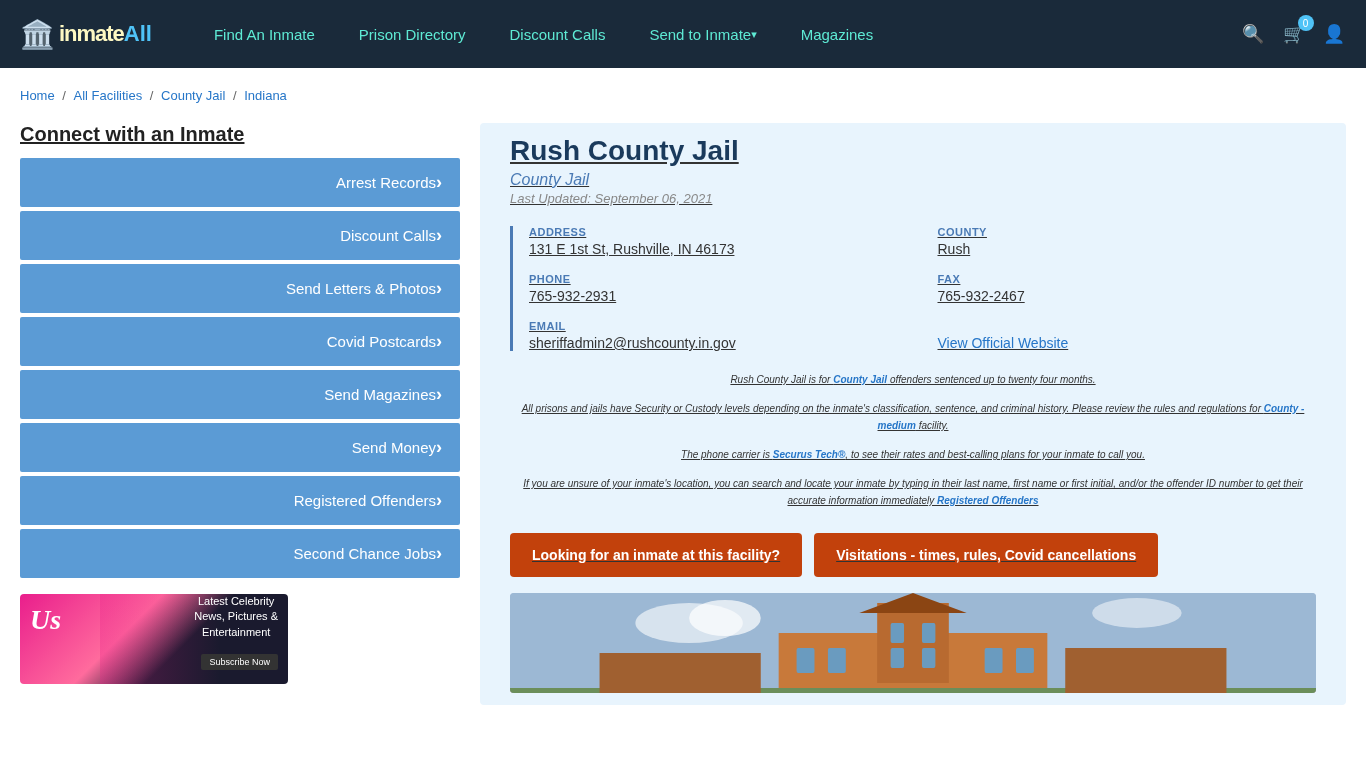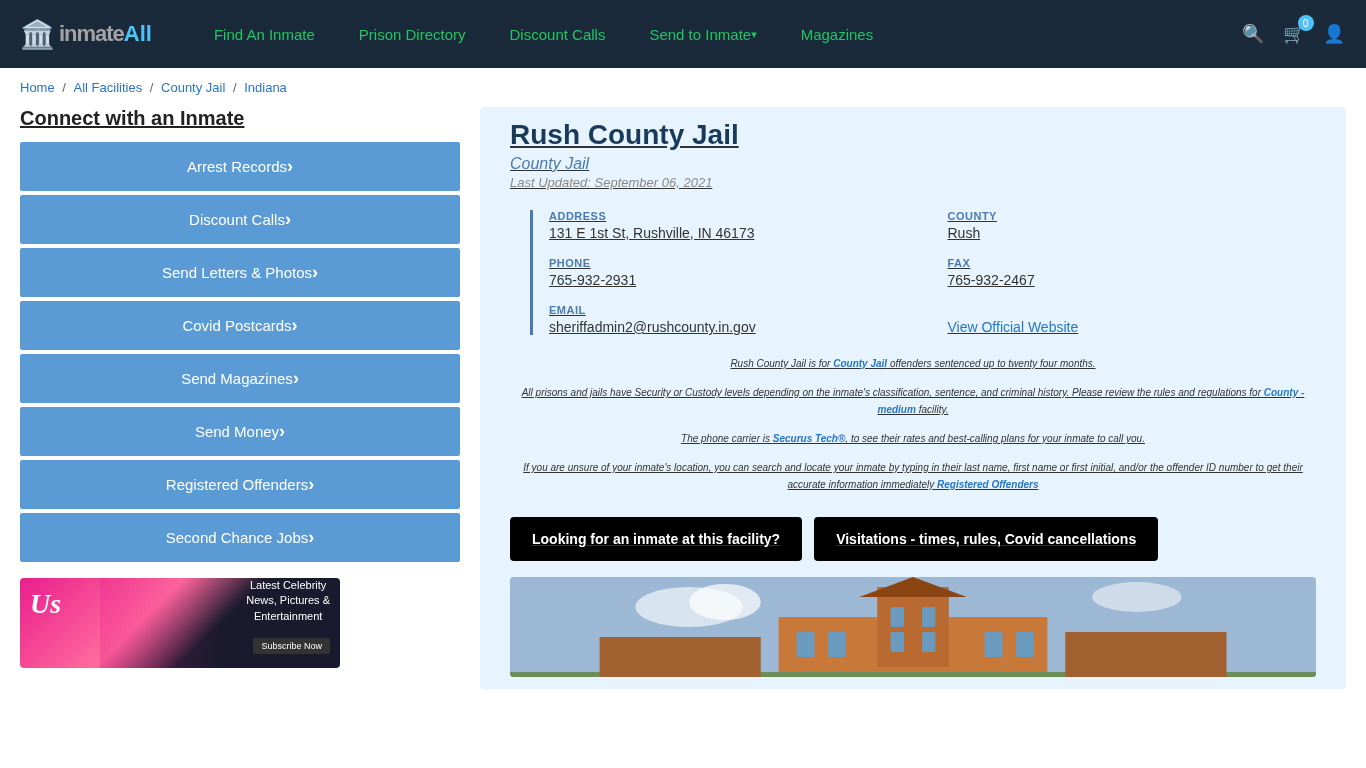--- a/index.html
+++ b/index.html
@@ -12,38 +12,38 @@
       align-items: center;
       padding: 0 20px;
       height: 68px;
     }
     .nav-logo {
       display: flex;
       align-items: center;
       margin-right: 40px;
     }
     .nav-logo-text {
-      color: #a3a3a3;
+      color: #fef9c3;
       font-size: 22px;
       font-weight: bold;
       letter-spacing: -1px;
     }
     .nav-logo-all {
       color: #4fc3f7;
       font-size: 22px;
       font-weight: bold;
     }
     .nav-links {
       display: flex;
       align-items: center;
       flex: 1;
       gap: 0;
     }
     .nav-link {
-      color: #22c55e;
+      color: #5eead4;
       text-decoration: none;
       padding: 0 22px;
       font-size: 15px;
       height: 60px;
       display: flex;
       align-items: center;
       cursor: pointer;
     }
     .nav-link.dropdown::after {
       content: ' ▾';
@@ -71,21 +71,21 @@
       width: 16px;
       height: 16px;
       font-size: 10px;
       display: flex;
       align-items: center;
       justify-content: center;
     }
 
     
     .breadcrumb {
-      padding: 12px 20px;
+      padding: 20px 20px;
       font-size: 13px;
       color: #333;
     }
     .breadcrumb a {
       color: #2676c8;
       text-decoration: none;
     }
     .breadcrumb span { color: #666; margin: 0 4px; }
 
     
@@ -110,34 +110,34 @@
     .sidebar-menu {
       display: flex;
       flex-direction: column;
       gap: 4px;
     }
     .sidebar-item {
       background: #5b9bd5;
       color: #fff;
       display: flex;
       align-items: center;
-      justify-content: center;
+      justify-content: flex-end;
       padding: 14px 18px;
       cursor: pointer;
       font-size: 15px;
       border-radius: 2px;
     }
     .sidebar-arrow {
       font-size: 18px;
       font-weight: bold;
       color: #fff;
     }
     .sidebar-ad {
       margin-top: 16px;
-      width: 320px;
+      width: 268px;
       height: 90px;
       background: linear-gradient(135deg, #e91e8c 0%, #ff6b9d 40%, #1a1a2e 60%);
       border-radius: 4px;
       display: flex;
       align-items: center;
       overflow: hidden;
       position: relative;
     }
     .ad-us-logo {
       position: absolute;
@@ -192,21 +192,20 @@
     .facility-updated {
       font-size: 13px;
       color: #888;
       font-style: italic;
       margin-bottom: 20px;
     }
     .info-divider {
       border-left: 3px solid #4a7ab5;
       padding-left: 16px;
       margin-bottom: 20px;
-      margin-left: 20px;
     }
     .info-grid {
       display: grid;
       grid-template-columns: 1fr 1fr;
       gap: 16px 30px;
     }
     .info-label {
       font-size: 11px;
       font-weight: bold;
       color: #4a7ab5;
@@ -237,21 +236,21 @@
       color: #2676c8;
       text-decoration: none;
       font-weight: bold;
     }
     .facility-buttons {
       display: flex;
       gap: 12px;
       margin-top: 24px;
     }
     .btn-green {
-      background: #000000;
+      background: #c2410c;
       color: #fff;
       border: none;
       padding: 14px 22px;
       font-size: 14px;
       border-radius: 4px;
       cursor: pointer;
       font-weight: 600;
     }
     .facility-image {
       margin-top: 16px;

